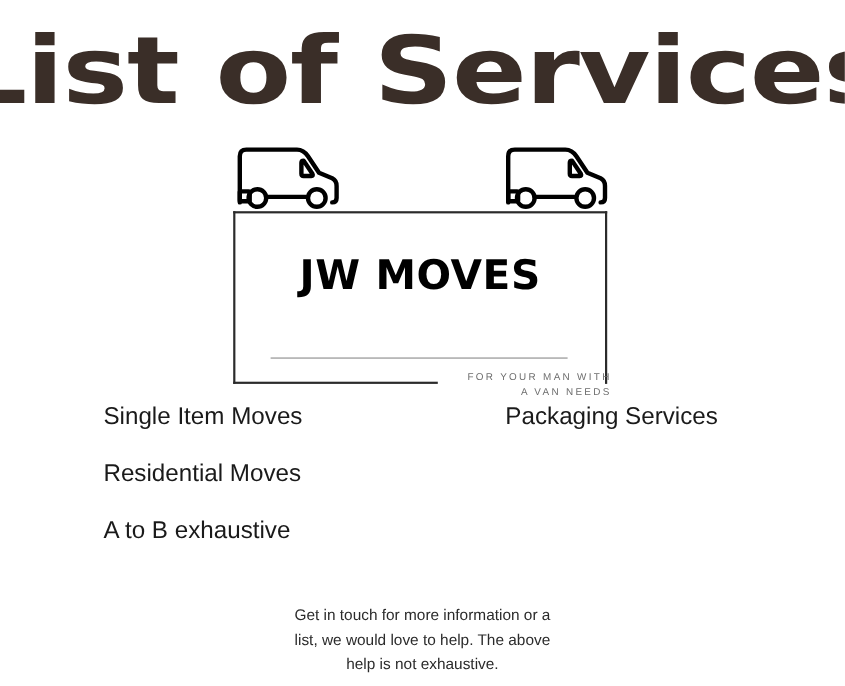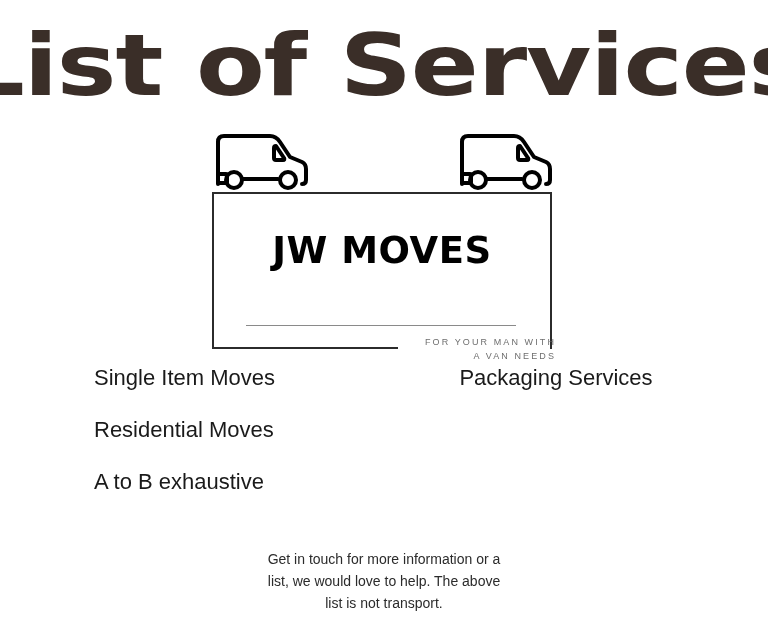--- a/index.html
+++ b/index.html
@@ -228,16 +228,16 @@
       <div class="service-item">A to B exhaustive</div>
     </div>
     <div class="col col-right">
       <div class="service-item">Packaging Services</div>
     </div>
   </div>
 
   <div class="footer">
     <div class="footer-line">Get in touch for more information or a</div>
     <div class="footer-line">list, we would love to help. The above</div>
-    <div class="footer-line">list is not transport.</div>
+    <div class="footer-line">help is not exhaustive.</div>
   </div>
 
 </div>
 
 </body></html>

